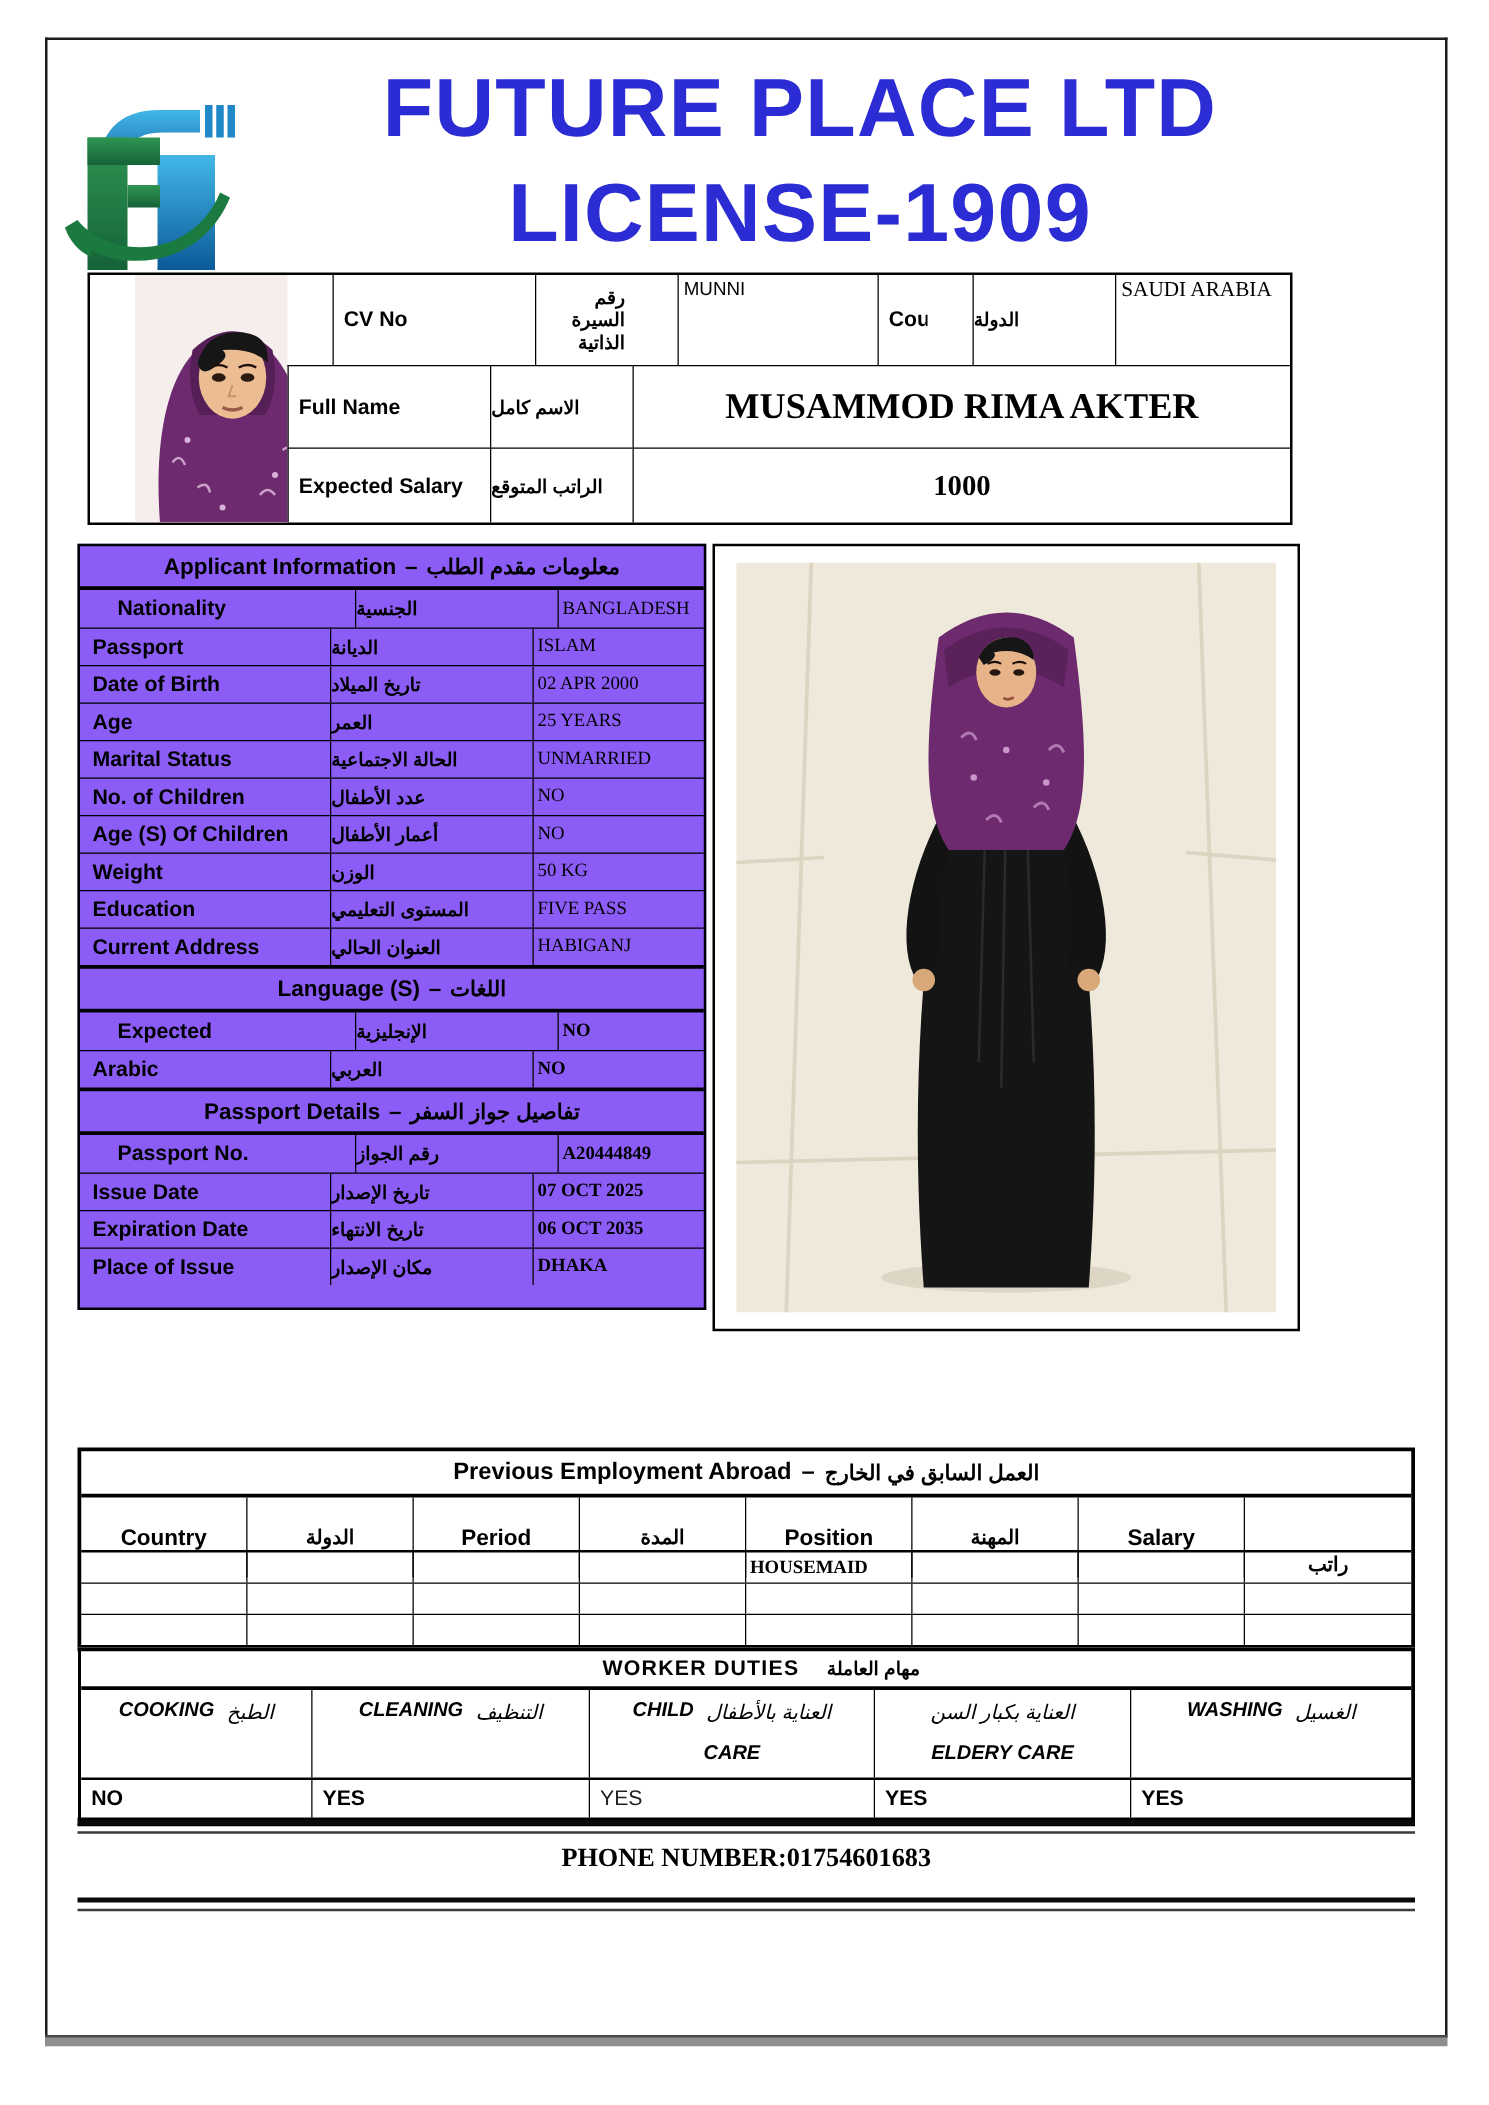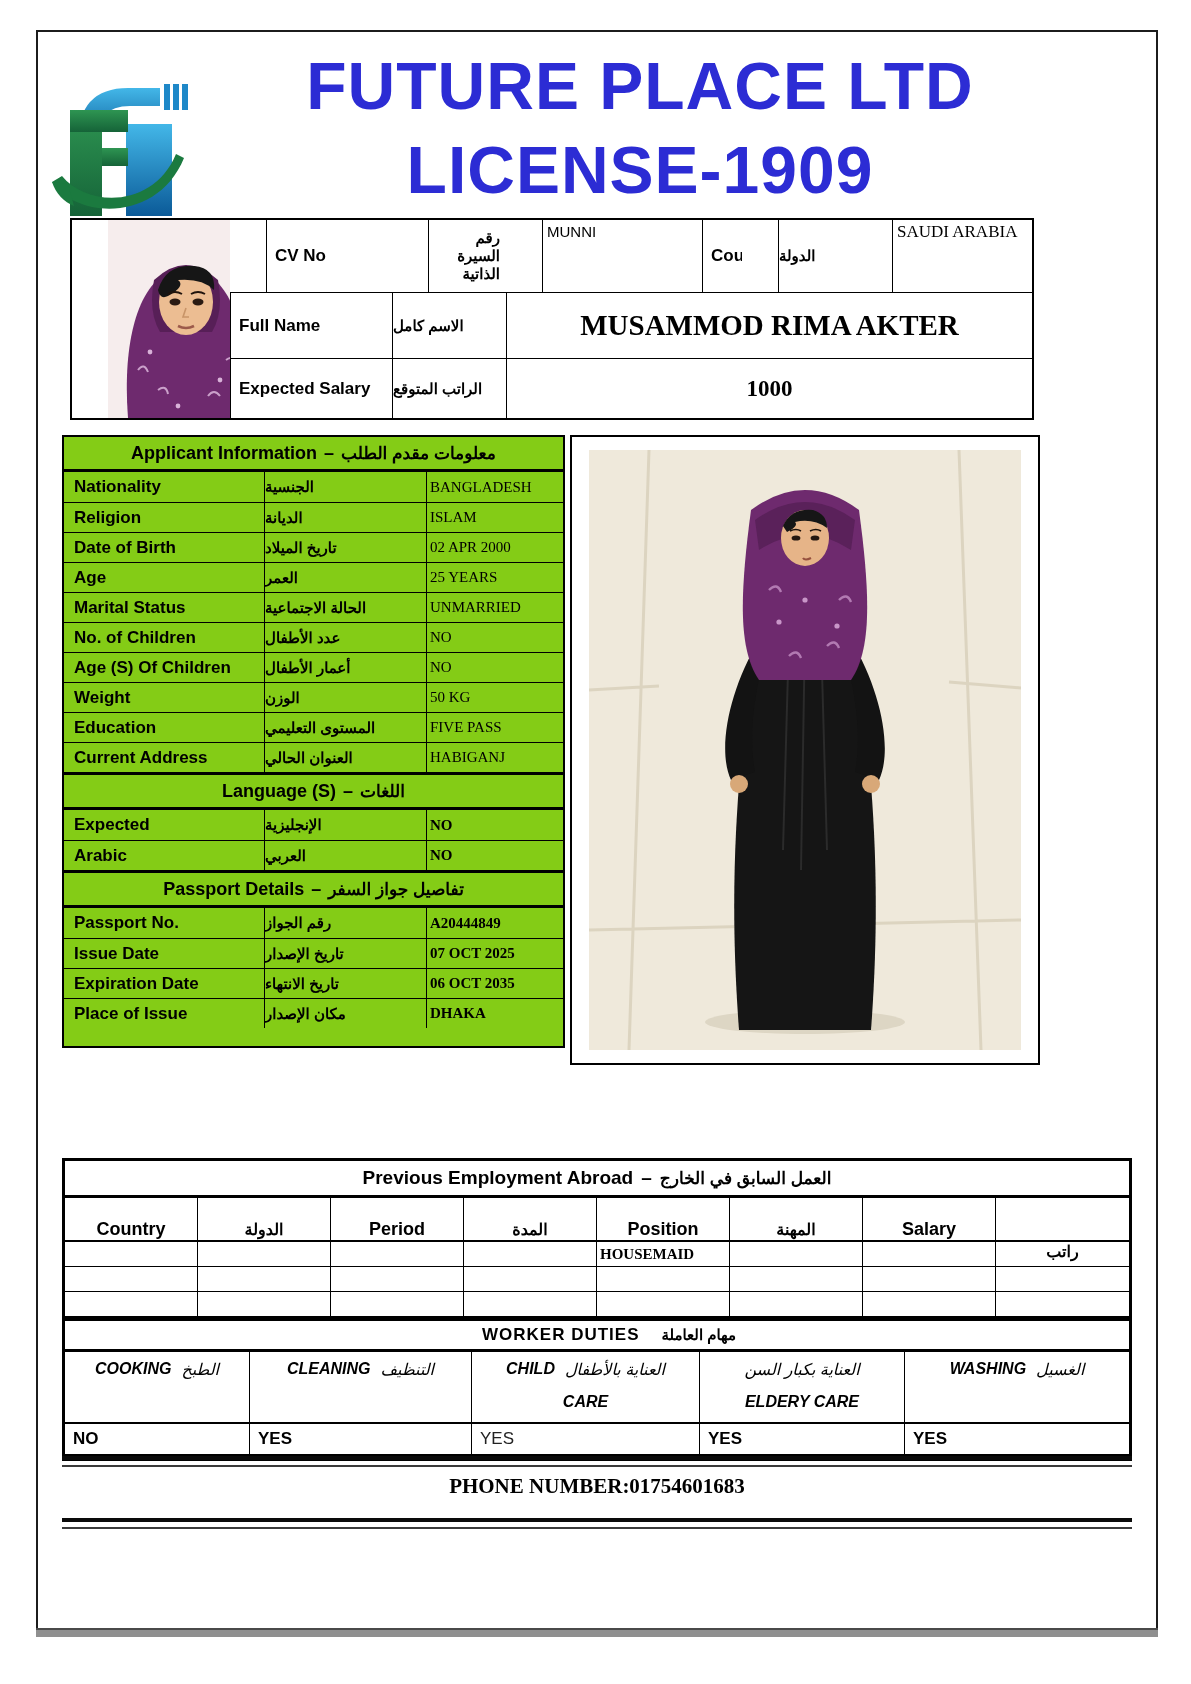--- a/index.html
+++ b/index.html
@@ -34,29 +34,29 @@
   .val-top{align-items:flex-start;padding:3px 0 0 4px;font-size:15px;}
   .val-serif-top{align-items:flex-start;padding:2px 0 0 4px;
     font-family:"Liberation Serif",serif;font-size:17px;}
   .fullname-val{grid-column:4/8;justify-content:center;
     font-family:"Liberation Serif",serif;font-weight:bold;font-size:29px;}
   .salary-val{grid-column:4/8;justify-content:center;
     font-family:"Liberation Serif",serif;font-weight:bold;font-size:23px;}
 
   
   .info-table{position:absolute;left:62px;top:435px;width:503px;box-sizing:border-box;
-    border:2px solid #000;padding-bottom:18px;background:#84cc16;}
+    border:2px solid #000;padding-bottom:18px;background:#8b5cf6;}
   .sec-head{height:32px;display:flex;align-items:center;justify-content:center;gap:7px;
     border-top:3px solid #000;border-bottom:3px solid #000;font-weight:bold;}
   .sec-head.no-top{border-top:none;}
   .sec-en{font-size:18px;font-weight:bold;}
   .sec-ar{font-size:17px;font-weight:bold;direction:rtl;}
   .info-row{display:grid;grid-template-columns:201px 162px 1fr;height:30px;
     border-top:1px solid #000;box-sizing:border-box;}
-  .sec-head + .info-row{border-top:none;}
+  .sec-head + .info-row{border-top:none;margin-left:20px;}
   .info-row .c1{font-weight:bold;font-size:17px;padding-left:10px;display:flex;
     align-items:center;border-right:1px solid #000;box-sizing:border-box;}
   .info-row .c2{font-weight:bold;font-size:15px;display:flex;align-items:center;
     justify-content:flex-end;padding-right:5px;border-right:1px solid #000;
     box-sizing:border-box;direction:rtl;}
   .info-row .c3{font-family:"Liberation Serif",serif;font-size:15px;display:flex;
     align-items:center;padding-left:3px;}
 
   
   .photo-box{position:absolute;left:570px;top:435px;width:470px;height:630px;
@@ -190,21 +190,21 @@
     <span class="sec-en">–</span>
     <span class="sec-ar">معلومات مقدم الطلب</span>
   </div>
 
   <div class="info-row">
     <div class="c1">Nationality</div>
     <div class="c2">الجنسية</div>
     <div class="c3">BANGLADESH</div>
   </div>
   <div class="info-row">
-    <div class="c1">Religion</div>
+    <div class="c1">Passport</div>
     <div class="c2">الديانة</div>
     <div class="c3">ISLAM</div>
   </div>
   <div class="info-row">
     <div class="c1">Date of Birth</div>
     <div class="c2">تاريخ الميلاد</div>
     <div class="c3">02 APR 2000</div>
   </div>
   <div class="info-row">
     <div class="c1">Age</div>

